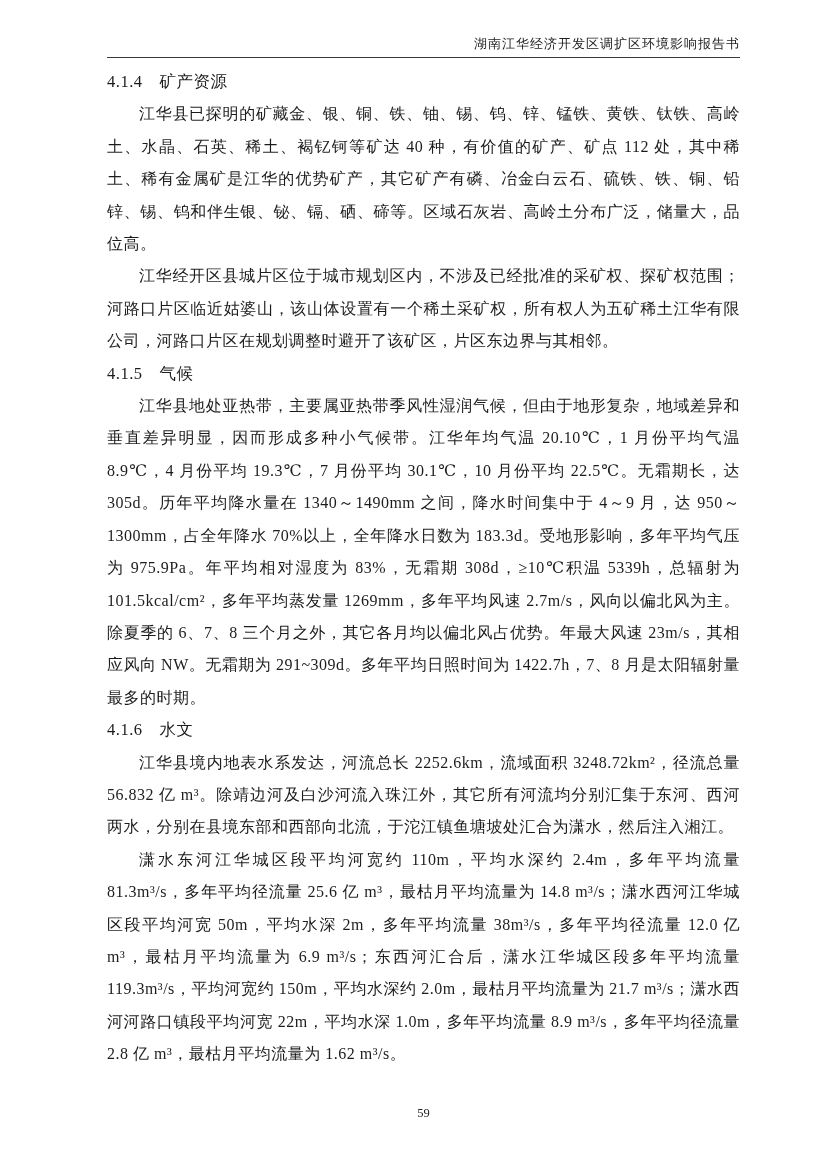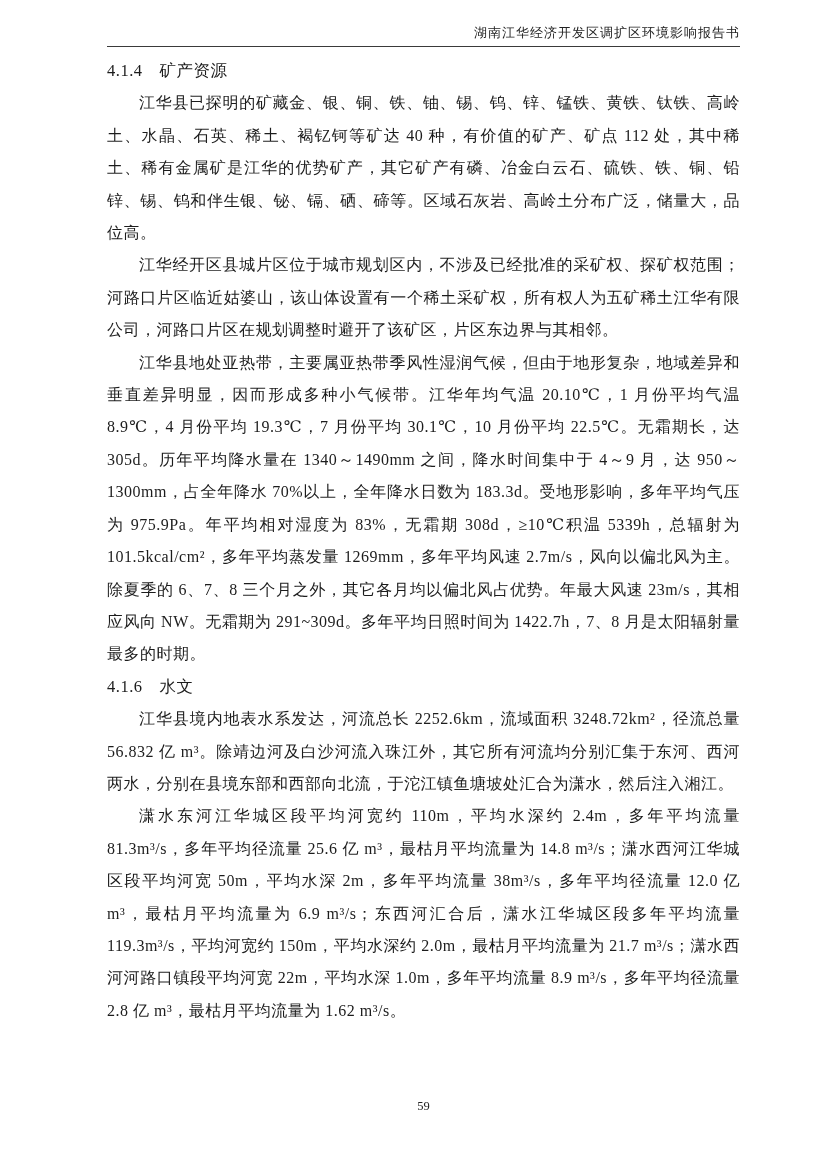--- a/index.html
+++ b/index.html
@@ -13,21 +13,21 @@
     height: 1169px;
     margin: 0 auto;
     background: #ffffff;
     box-sizing: border-box;
     padding: 0 87px 0 107px;
     font-family: "Liberation Serif", "DejaVu Serif", serif;
     color: #1c1c1c;
     overflow: hidden;
   }
   .doc-header {
-    padding-top: 25px;
+    padding-top: 36px;
   }
   .doc-header-text {
     text-align: right;
     font-size: 13px;
     letter-spacing: 1px;
     color: #222;
     line-height: 16px;
   }
   .doc-header-rule {
     margin-top: 5px;
@@ -48,21 +48,21 @@
     letter-spacing: 0.5px;
   }
   .doc-body p {
     margin: 0;
     text-indent: 2em;
   }
   .doc-footer {
     position: absolute;
     left: 107px;
     right: 87px;
-    bottom: 55px;
+    bottom: 48px;
     text-align: center;
     font-size: 12.5px;
     color: #222;
   }
 </style>
 </head>
 <body>
 
 <div class="page">
 
@@ -70,20 +70,21 @@
     <div class="doc-header-text">湖南江华经济开发区调扩区环境影响报告书</div>
     <hr class="doc-header-rule">
   </header>
 
   <main class="doc-body">
 
     <h2>4.1.4　矿产资源</h2>
     <p>江华县已探明的矿藏金、银、铜、铁、铀、锡、钨、锌、锰铁、黄铁、钛铁、高岭土、水晶、石英、稀土、褐钇钶等矿达 40 种，有价值的矿产、矿点 112 处，其中稀土、稀有金属矿是江华的优势矿产，其它矿产有磷、冶金白云石、硫铁、铁、铜、铅锌、锡、钨和伴生银、铋、镉、硒、碲等。区域石灰岩、高岭土分布广泛，储量大，品位高。</p>
     <p>江华经开区县城片区位于城市规划区内，不涉及已经批准的采矿权、探矿权范围；河路口片区临近姑婆山，该山体设置有一个稀土采矿权，所有权人为五矿稀土江华有限公司，河路口片区在规划调整时避开了该矿区，片区东边界与其相邻。</p>
 
+    <h2>4.1.5　气候</h2>
     <p>江华县地处亚热带，主要属亚热带季风性湿润气候，但由于地形复杂，地域差异和垂直差异明显，因而形成多种小气候带。江华年均气温 20.10℃，1 月份平均气温 8.9℃，4 月份平均 19.3℃，7 月份平均 30.1℃，10 月份平均 22.5℃。无霜期长，达 305d。历年平均降水量在 1340～1490mm 之间，降水时间集中于 4～9 月，达 950～1300mm，占全年降水 70%以上，全年降水日数为 183.3d。受地形影响，多年平均气压为 975.9Pa。年平均相对湿度为 83%，无霜期 308d，≥10℃积温 5339h，总辐射为 101.5kcal/cm²，多年平均蒸发量 1269mm，多年平均风速 2.7m/s，风向以偏北风为主。除夏季的 6、7、8 三个月之外，其它各月均以偏北风占优势。年最大风速 23m/s，其相应风向 NW。无霜期为 291~309d。多年平均日照时间为 1422.7h，7、8 月是太阳辐射量最多的时期。</p>
 
     <h2>4.1.6　水文</h2>
     <p>江华县境内地表水系发达，河流总长 2252.6km，流域面积 3248.72km²，径流总量 56.832 亿 m³。除靖边河及白沙河流入珠江外，其它所有河流均分别汇集于东河、西河两水，分别在县境东部和西部向北流，于沱江镇鱼塘坡处汇合为潇水，然后注入湘江。</p>
     <p>潇水东河江华城区段平均河宽约 110m，平均水深约 2.4m，多年平均流量 81.3m³/s，多年平均径流量 25.6 亿 m³，最枯月平均流量为 14.8 m³/s；潇水西河江华城区段平均河宽 50m，平均水深 2m，多年平均流量 38m³/s，多年平均径流量 12.0 亿 m³，最枯月平均流量为 6.9 m³/s；东西河汇合后，潇水江华城区段多年平均流量 119.3m³/s，平均河宽约 150m，平均水深约 2.0m，最枯月平均流量为 21.7 m³/s；潇水西河河路口镇段平均河宽 22m，平均水深 1.0m，多年平均流量 8.9 m³/s，多年平均径流量 2.8 亿 m³，最枯月平均流量为 1.62 m³/s。</p>
 
   </main>
 
   <footer class="doc-footer">
     <span>59</span>

